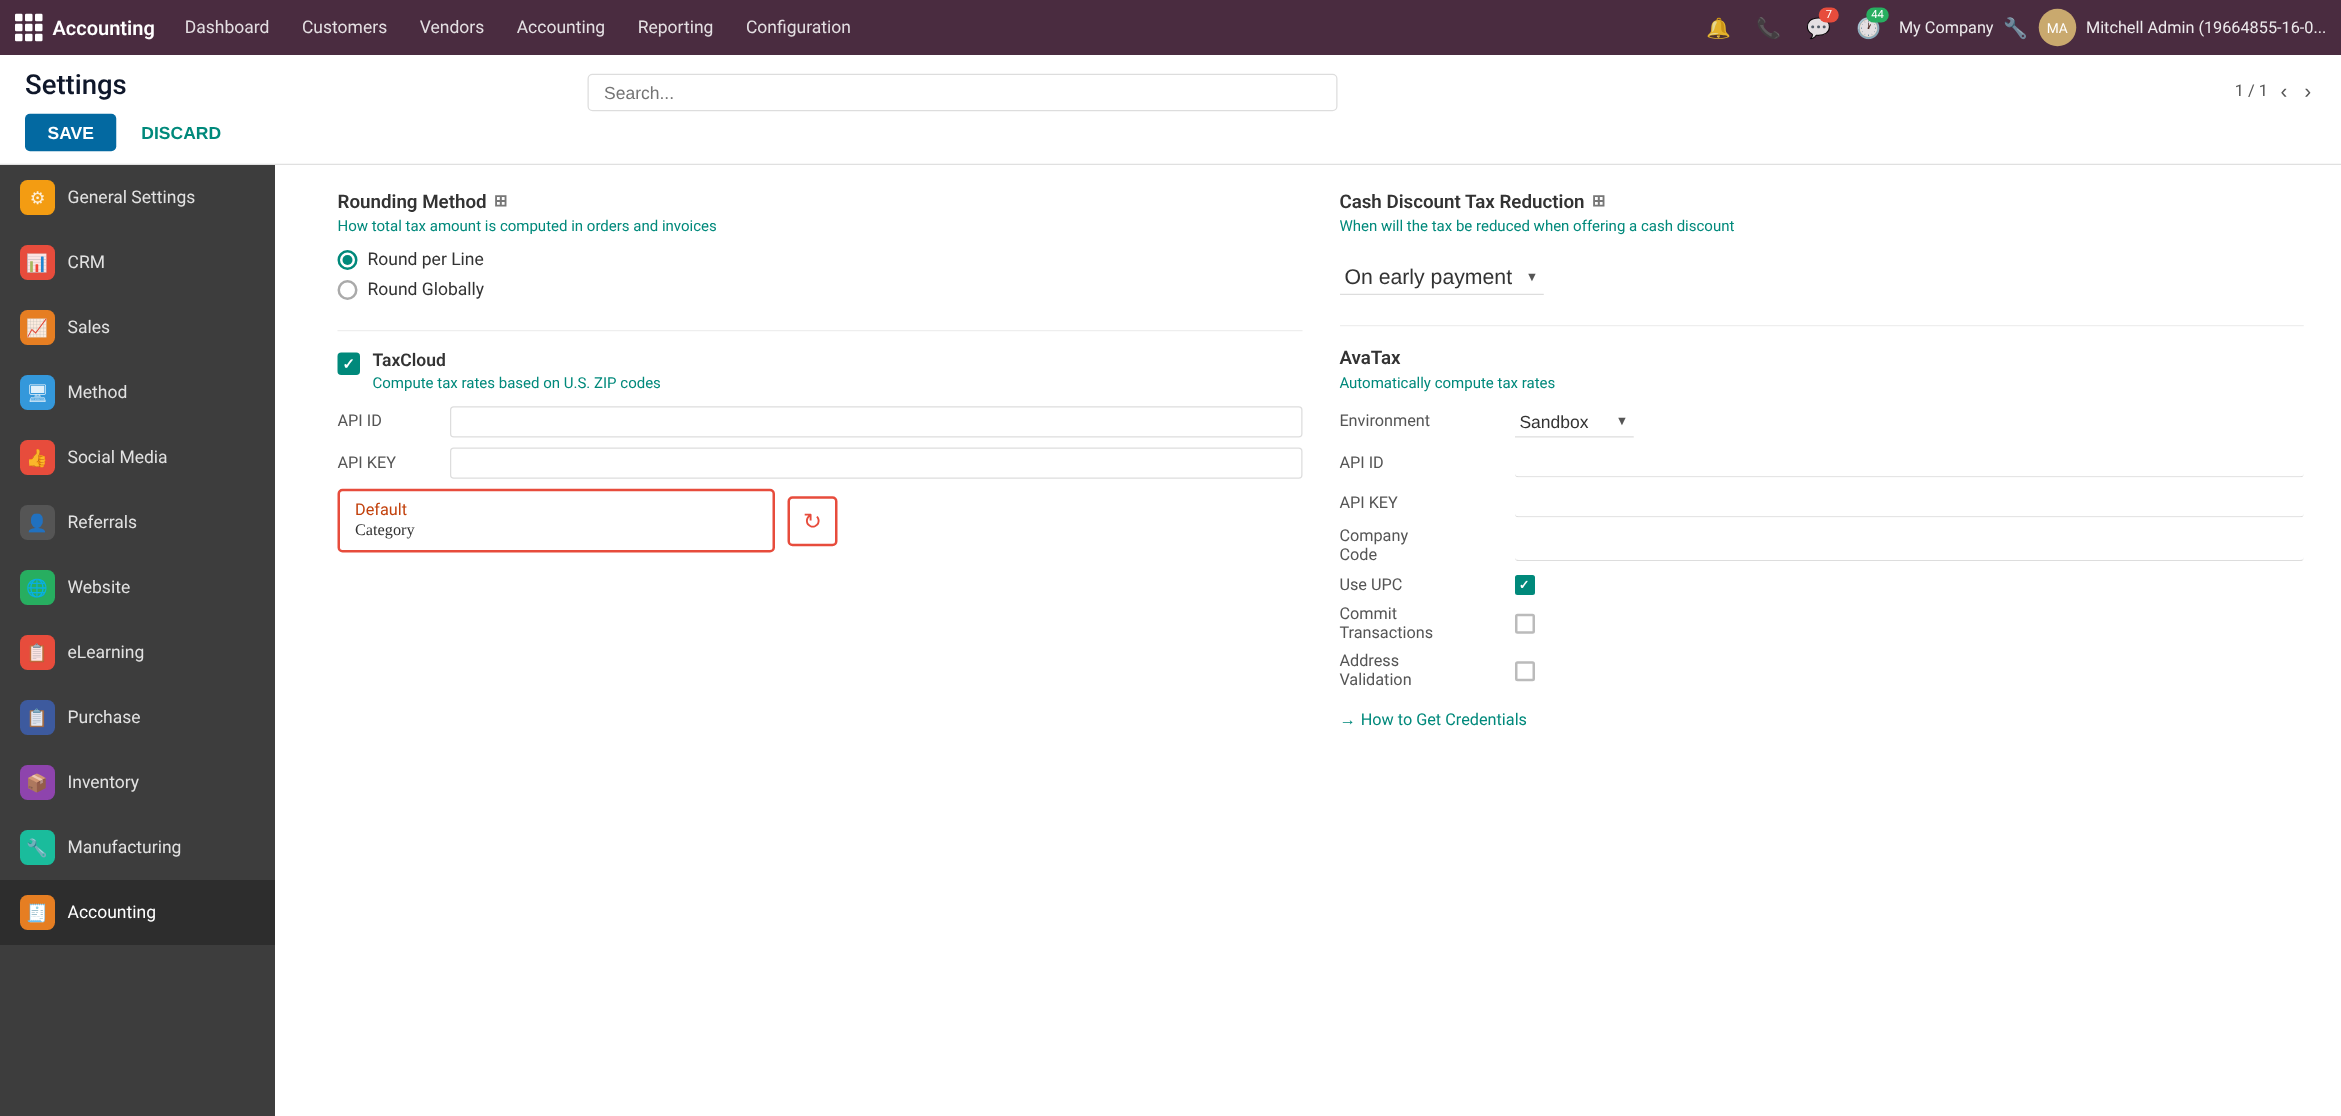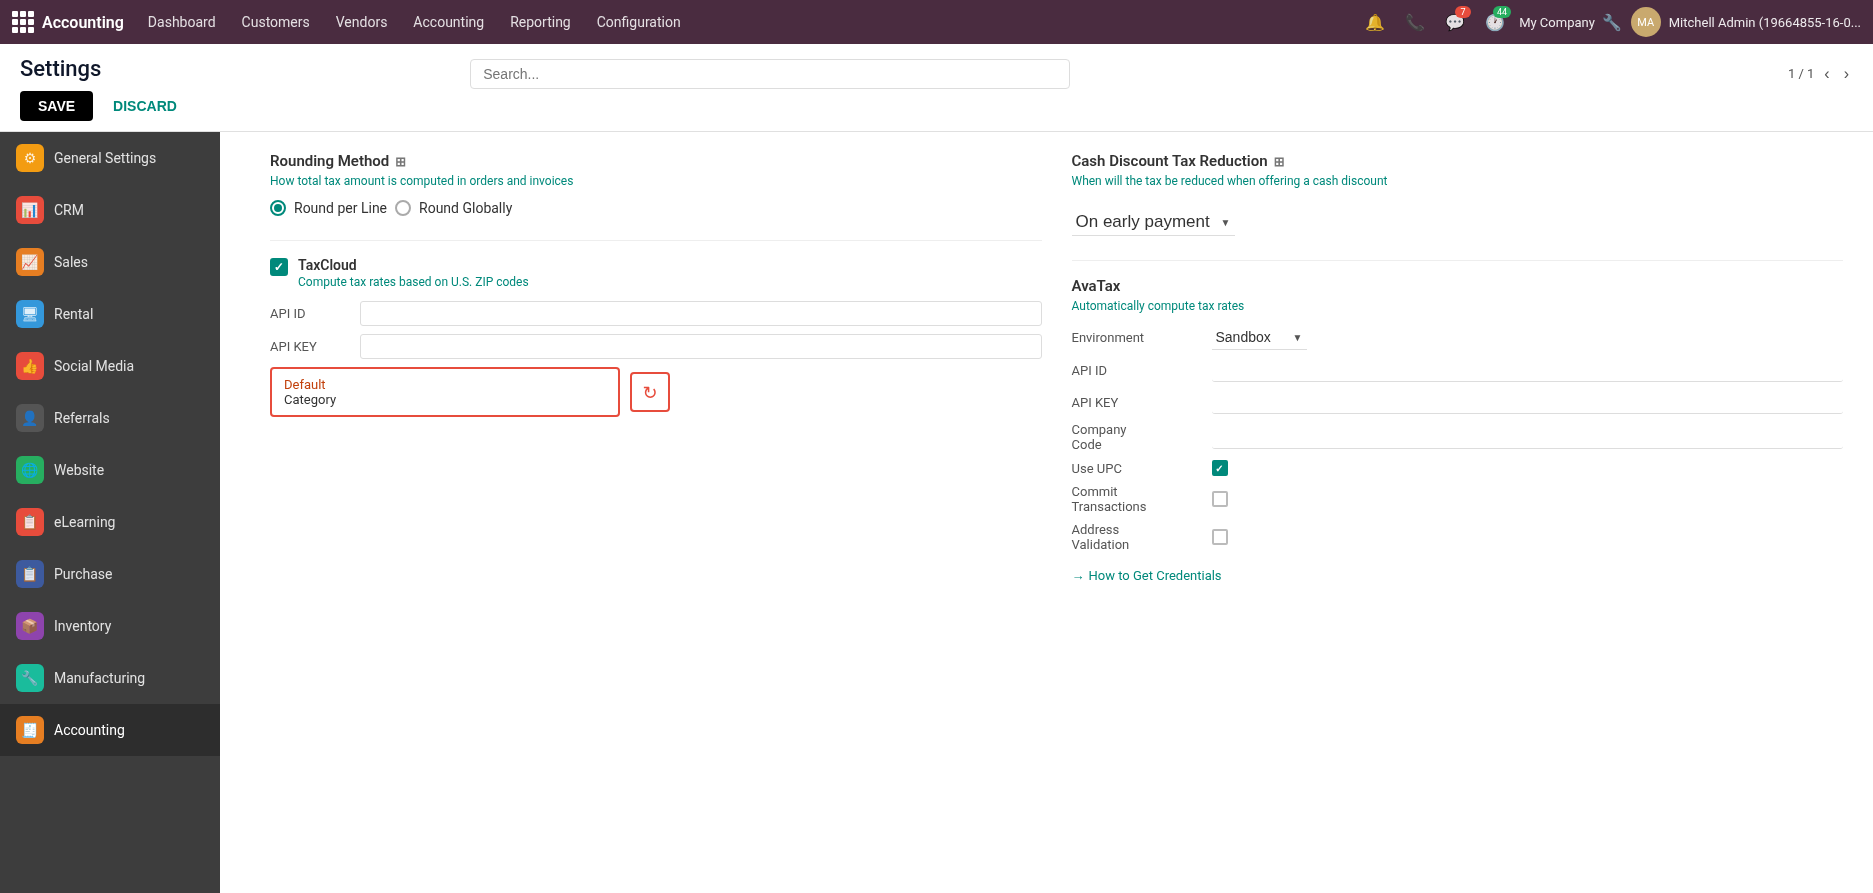--- a/index.html
+++ b/index.html
@@ -116,21 +116,21 @@
       color: #0f172a;
       margin-bottom: 10px;
     }
     .page-actions {
       display: flex;
       align-items: center;
       gap: 8px;
       padding-bottom: 10px;
     }
     .btn-save {
-      background: #000000;
+      background: #0369a1;
       color: #fff;
       border: none;
       padding: 7px 18px;
       border-radius: 4px;
       font-size: 14px;
       font-weight: 600;
       cursor: pointer;
       text-align: center;
     }
     .btn-discard {
@@ -253,21 +253,21 @@
       margin-bottom: 12px;
     }
 
     .icon-grid-small {
       font-size: 13px;
       color: #777;
     }
 
     .radio-group {
       display: flex;
-      flex-direction: row;
+      flex-direction: column;
       gap: 8px;
       margin-top: 8px;
     }
     .radio-item {
       display: flex;
       align-items: center;
       gap: 8px;
       cursor: pointer;
     }
     .radio-circle {
@@ -510,21 +510,21 @@
     <div class="sidebar-item">
       <div class="sidebar-icon icon-crm">📊</div>
       <span>CRM</span>
     </div>
     <div class="sidebar-item">
       <div class="sidebar-icon icon-sales">📈</div>
       <span>Sales</span>
     </div>
     <div class="sidebar-item">
       <div class="sidebar-icon icon-rental">🖥</div>
-      <span>Rental</span>
+      <span>Method</span>
     </div>
     <div class="sidebar-item">
       <div class="sidebar-icon icon-social">👍</div>
       <span>Social Media</span>
     </div>
     <div class="sidebar-item">
       <div class="sidebar-icon icon-referrals">👤</div>
       <span>Referrals</span>
     </div>
     <div class="sidebar-item">
@@ -594,21 +594,21 @@
             <input class="field-input" type="text" value="" style="">
           </div>
           <div class="form-field">
             <span class="field-label">API KEY</span>
             <input class="field-input" type="text" value="" style="">
           </div>
 
           <div class="default-category-wrapper">
             <div class="default-category-box">
               <div style="font-size:13px;color:#c2410c;">Default</div>
-              <div style="font-size:13px;color:#333;">Category</div>
+              <div style="font-size:13px;color:#333;font-family:Liberation Serif, serif;">Category</div>
             </div>
             <div class="refresh-btn">
               <span style="font-size:18px;">↻</span>
             </div>
           </div>
         </div>
       </div>
 
       <div>
 

